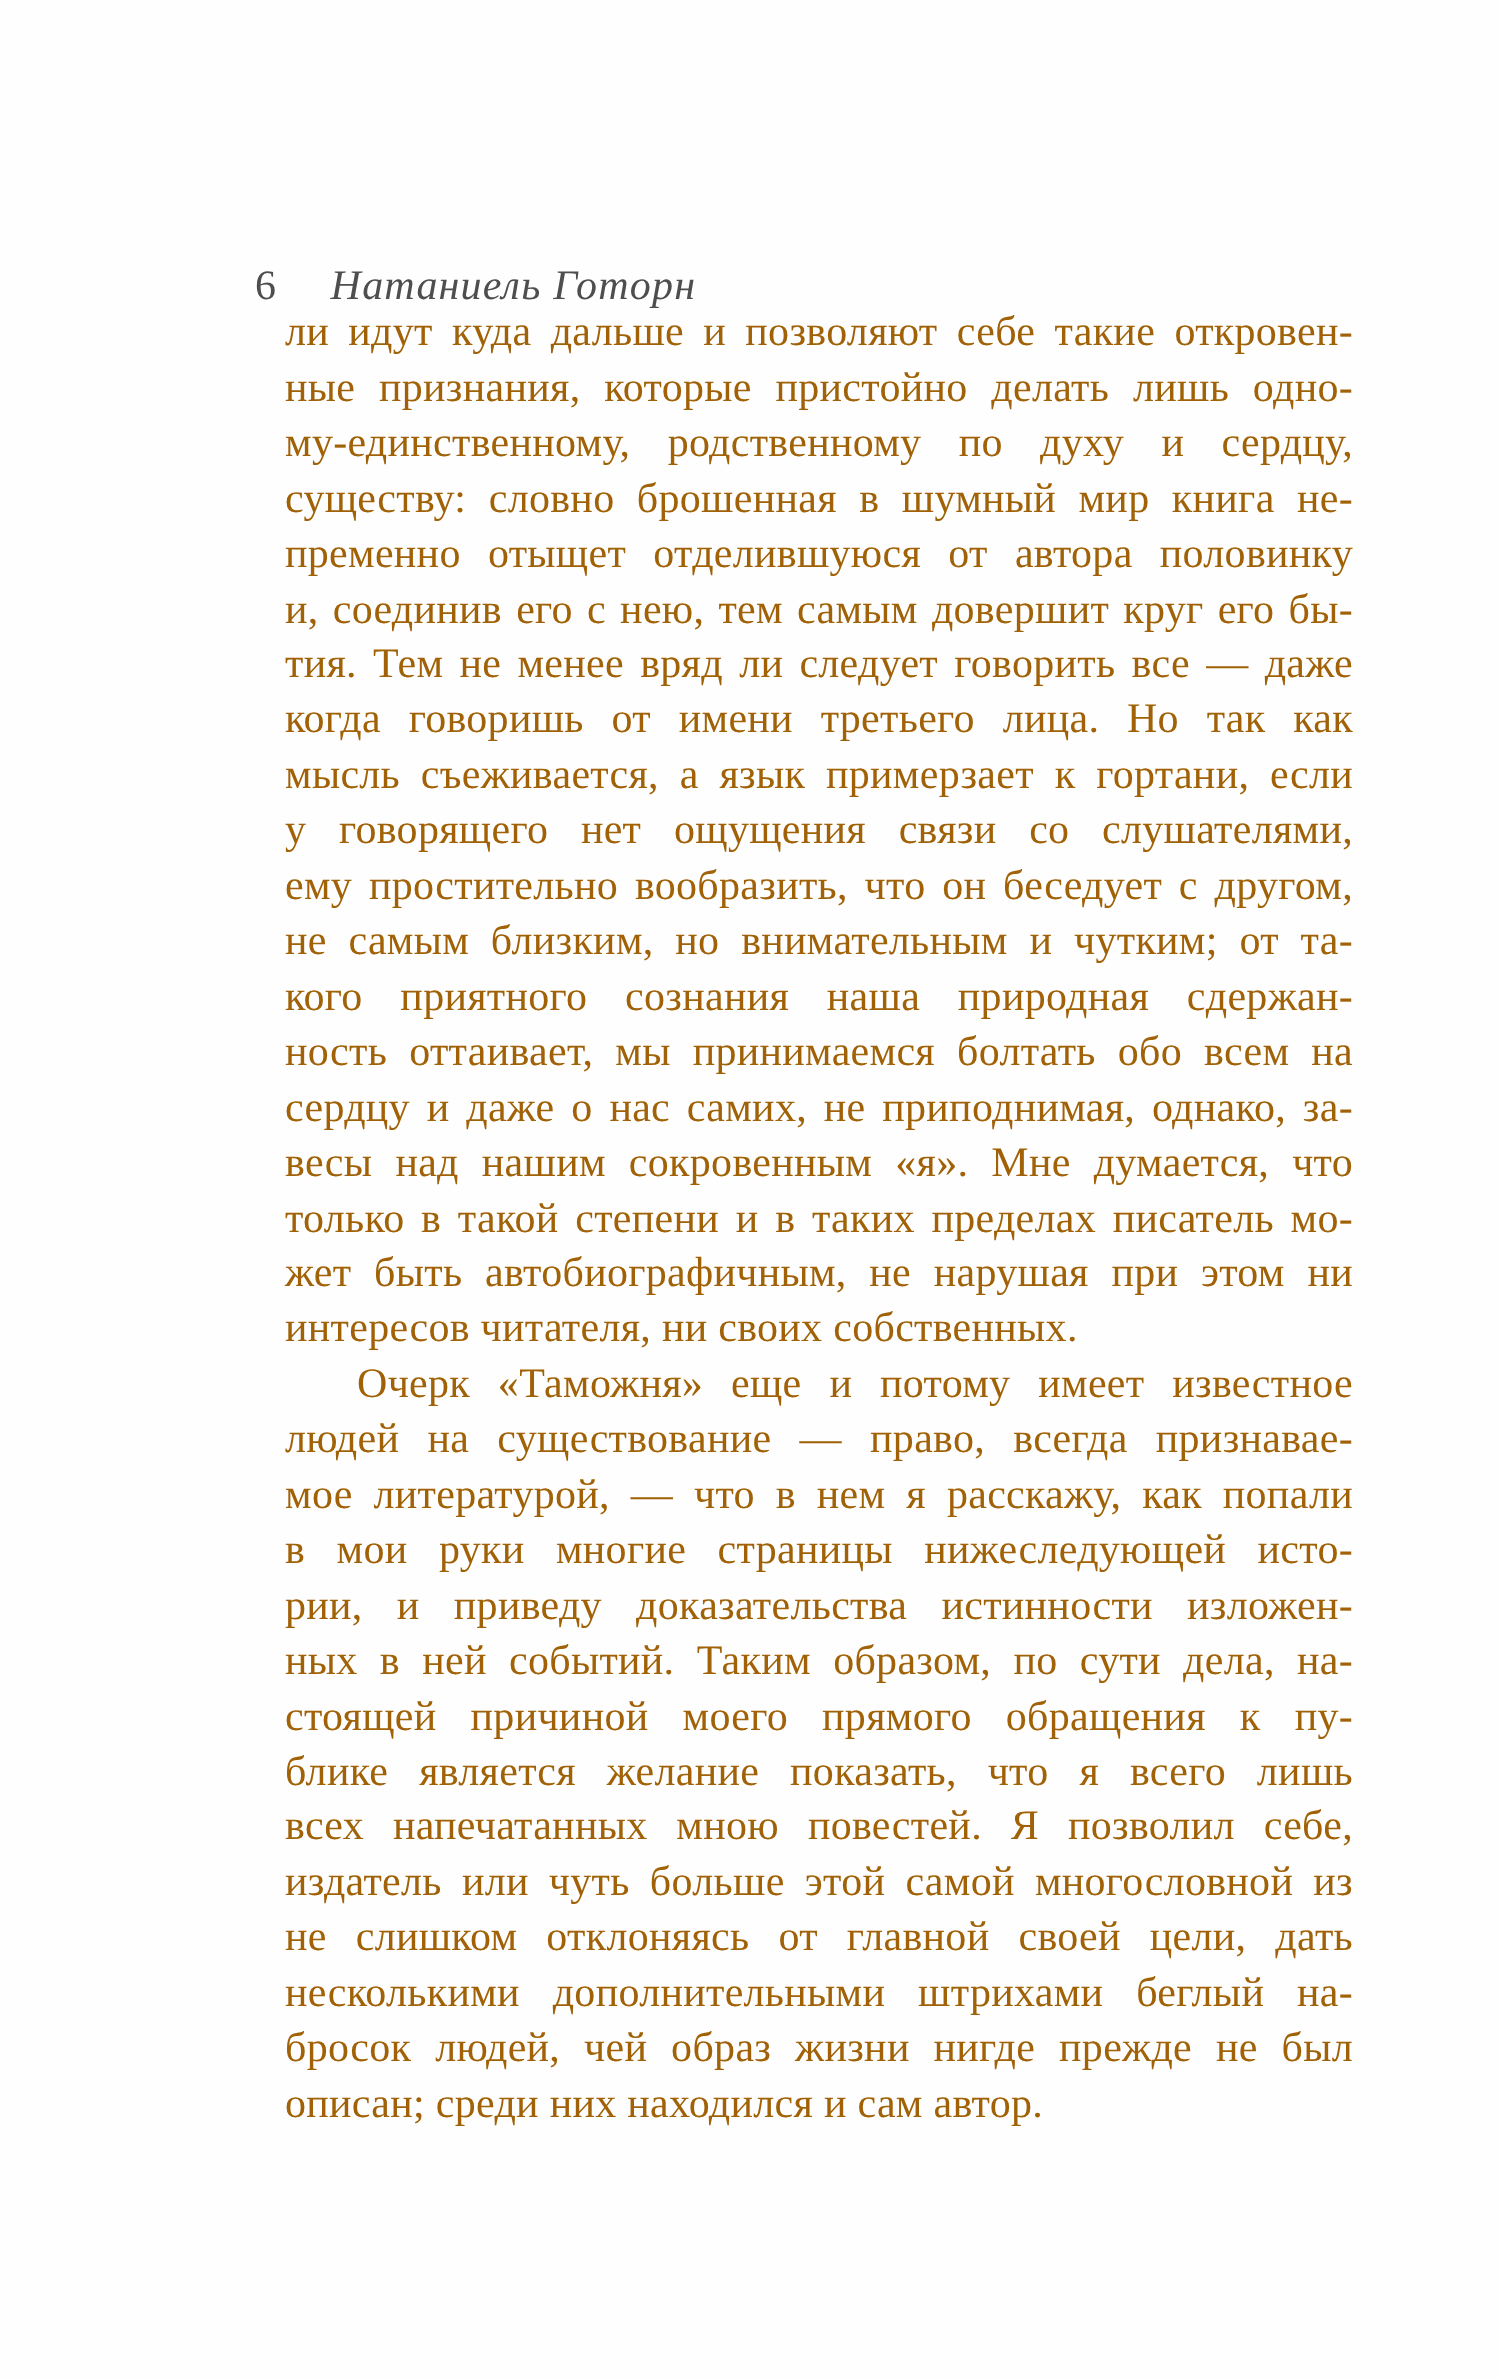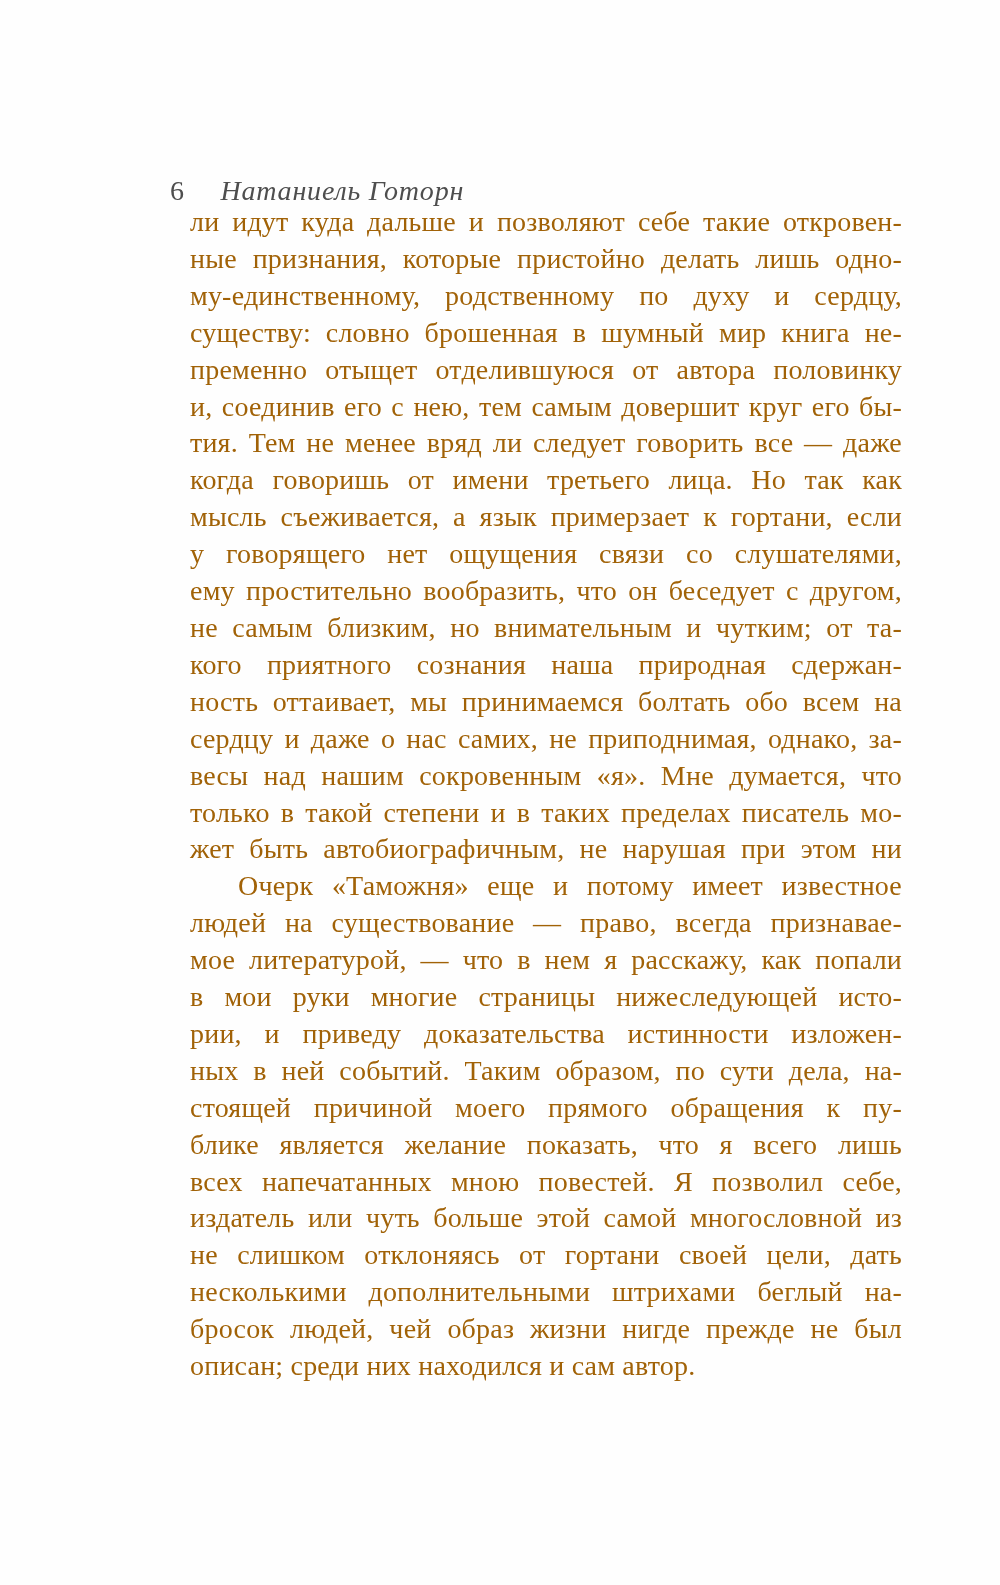--- a/index.html
+++ b/index.html
@@ -79,31 +79,32 @@
         <div class="line">мысль съеживается, а язык примерзает к гортани, если</div>
         <div class="line">у говорящего нет ощущения связи со слушателями,</div>
         <div class="line">ему простительно вообразить, что он беседует с другом,</div>
         <div class="line">не самым близким, но внимательным и чутким; от та-</div>
         <div class="line">кого приятного сознания наша природная сдержан-</div>
         <div class="line">ность оттаивает, мы принимаемся болтать обо всем на</div>
         <div class="line">сердцу и даже о нас самих, не приподнимая, однако, за-</div>
         <div class="line">весы над нашим сокровенным «я». Мне думается, что</div>
         <div class="line">только в такой степени и в таких пределах писатель мо-</div>
         <div class="line">жет быть автобиографичным, не нарушая при этом ни</div>
+        <div class="line last">интересов читателя, ни своих собственных.</div>
       </div>
       <div class="para">
         <div class="line indent">Очерк «Таможня» еще и потому имеет известное</div>
         <div class="line">людей на существование — право, всегда признавае-</div>
         <div class="line">мое литературой, — что в нем я расскажу, как попали</div>
         <div class="line">в мои руки многие страницы нижеследующей исто-</div>
         <div class="line">рии, и приведу доказательства истинности изложен-</div>
         <div class="line">ных в ней событий. Таким образом, по сути дела, на-</div>
         <div class="line">стоящей причиной моего прямого обращения к пу-</div>
         <div class="line">блике является желание показать, что я всего лишь</div>
         <div class="line">всех напечатанных мною повестей. Я позволил себе,</div>
         <div class="line">издатель или чуть больше этой самой многословной из</div>
-        <div class="line">не слишком отклоняясь от гортани своей цели, дать</div>
+        <div class="line">не слишком отклоняясь от главной своей цели, дать</div>
         <div class="line">несколькими дополнительными штрихами беглый на-</div>
         <div class="line">бросок людей, чей образ жизни нигде прежде не был</div>
         <div class="line last">описан; среди них находился и сам автор.</div>
       </div>
     </div>
 </div>
 
 </body></html>

